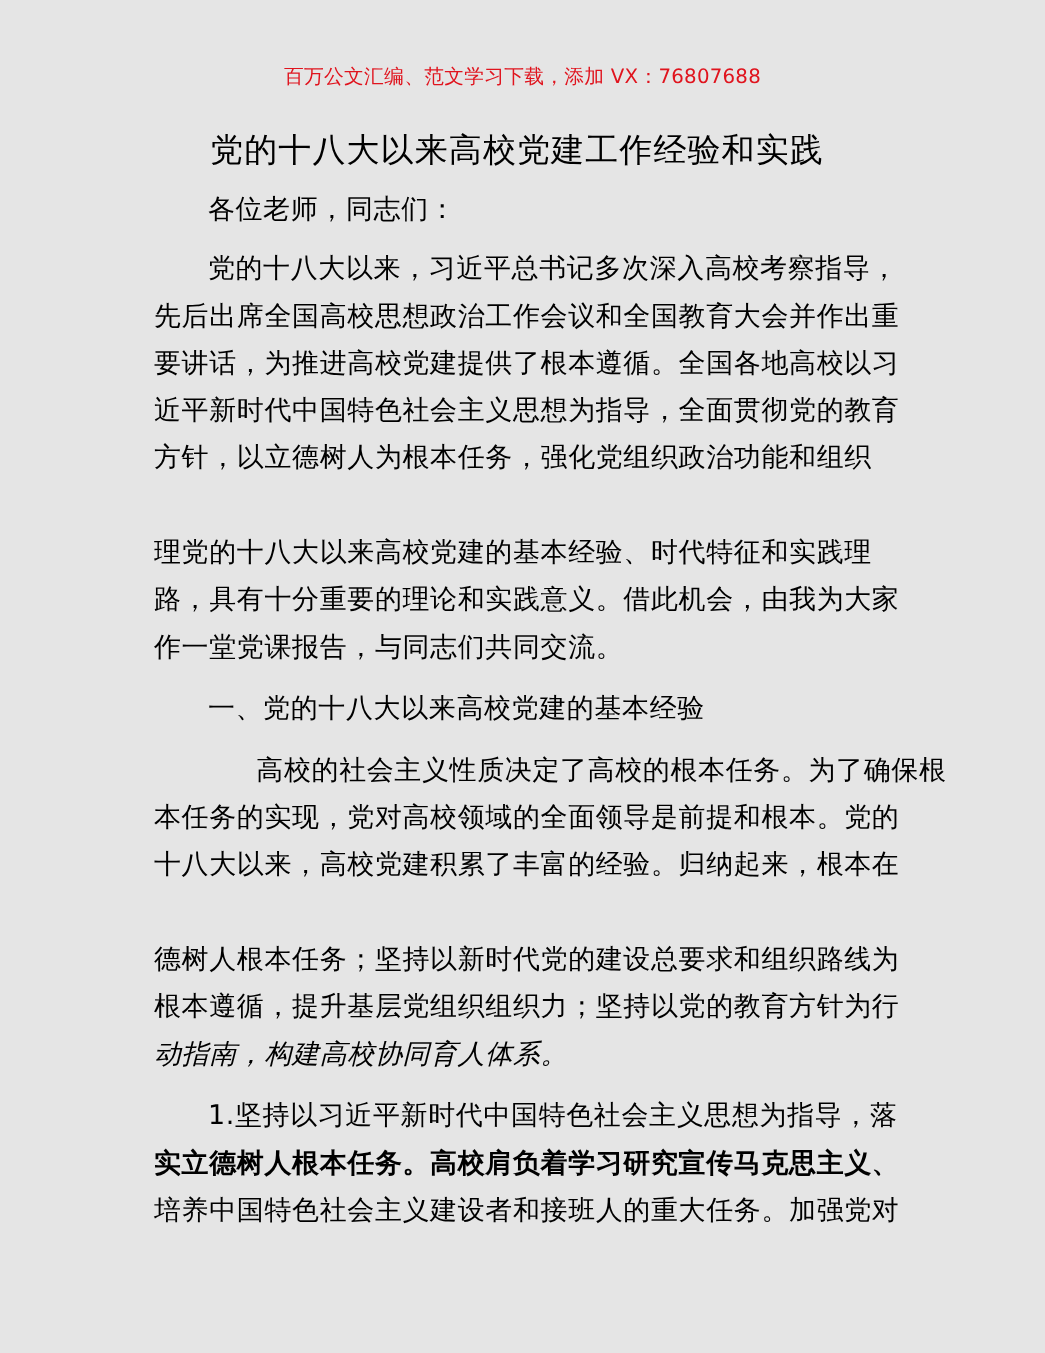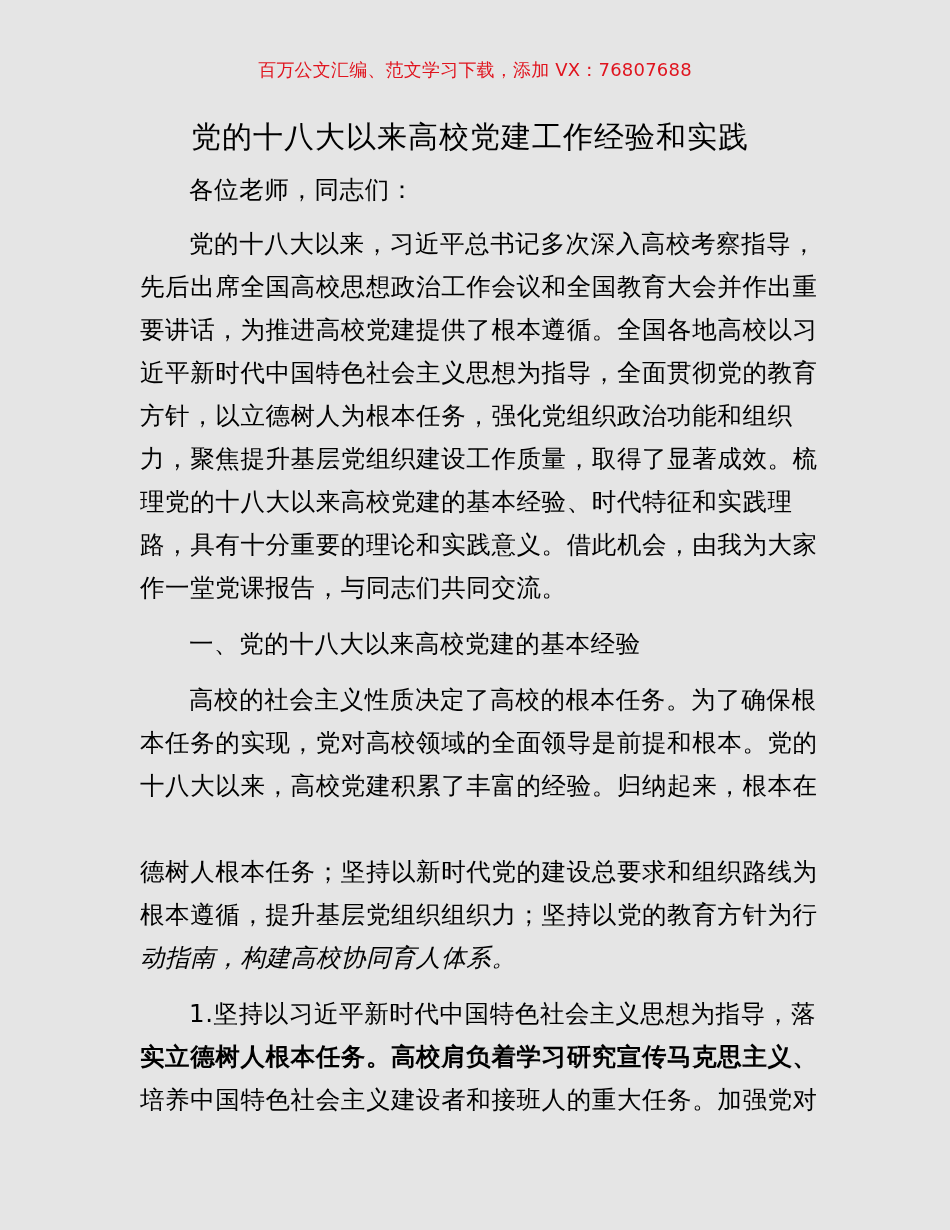--- a/index.html
+++ b/index.html
@@ -66,28 +66,27 @@
 
   <div class="doc-title">党的十八大以来高校党建工作经验和实践</div>
 
   <div class="line indent" style="top:172px;">各位老师，同志们：</div>
 
   <div class="line indent" style="top:226px;">党的十八大以来，习近平总书记多次深入高校考察指导，</div>
   <div class="line" style="top:269px;">先后出席全国高校思想政治工作会议和全国教育大会并作出重</div>
   <div class="line" style="top:312px;">要讲话，为推进高校党建提供了根本遵循。全国各地高校以习</div>
   <div class="line" style="top:355px;">近平新时代中国特色社会主义思想为指导，全面贯彻党的教育</div>
   <div class="line" style="top:398px;">方针，以立德树人为根本任务，强化党组织政治功能和组织</div>
-  <div class="line" style="top:441px;">力，聚焦提升基层党组织建设工作质量，取得了显著成效。梳</div>
   <div class="line" style="top:484px;">理党的十八大以来高校党建的基本经验、时代特征和实践理</div>
   <div class="line" style="top:527px;">路，具有十分重要的理论和实践意义。借此机会，由我为大家</div>
   <div class="line" style="top:570px;">作一堂党课报告，与同志们共同交流。</div>
 
   <div class="line indent" style="top:626px;">一、党的十八大以来高校党建的基本经验</div>
 
-  <div class="line indent" style="top:682px;">高校的社会主义性质决定了高校的根本任务。为了确保根</div>
+  <div class="line indent" style="top:682px;margin-left:44px;">高校的社会主义性质决定了高校的根本任务。为了确保根</div>
   <div class="line" style="top:725px;">本任务的实现，党对高校领域的全面领导是前提和根本。党的</div>
   <div class="line" style="top:768px;">十八大以来，高校党建积累了丰富的经验。归纳起来，根本在</div>
   <div class="line" style="top:854px;">德树人根本任务；坚持以新时代党的建设总要求和组织路线为</div>
   <div class="line" style="top:897px;">根本遵循，提升基层党组织组织力；坚持以党的教育方针为行</div>
   <div class="line" style="top:940px;font-style:italic;">动指南，构建高校协同育人体系。</div>
 
   <div class="line indent" style="top:996px;">1.坚持以习近平新时代中国特色社会主义思想为指导，落</div>
   <div class="line" style="top:1039px;font-weight:bold;">实立德树人根本任务。高校肩负着学习研究宣传马克思主义、</div>
   <div class="line" style="top:1082px;">培养中国特色社会主义建设者和接班人的重大任务。加强党对</div>
 

